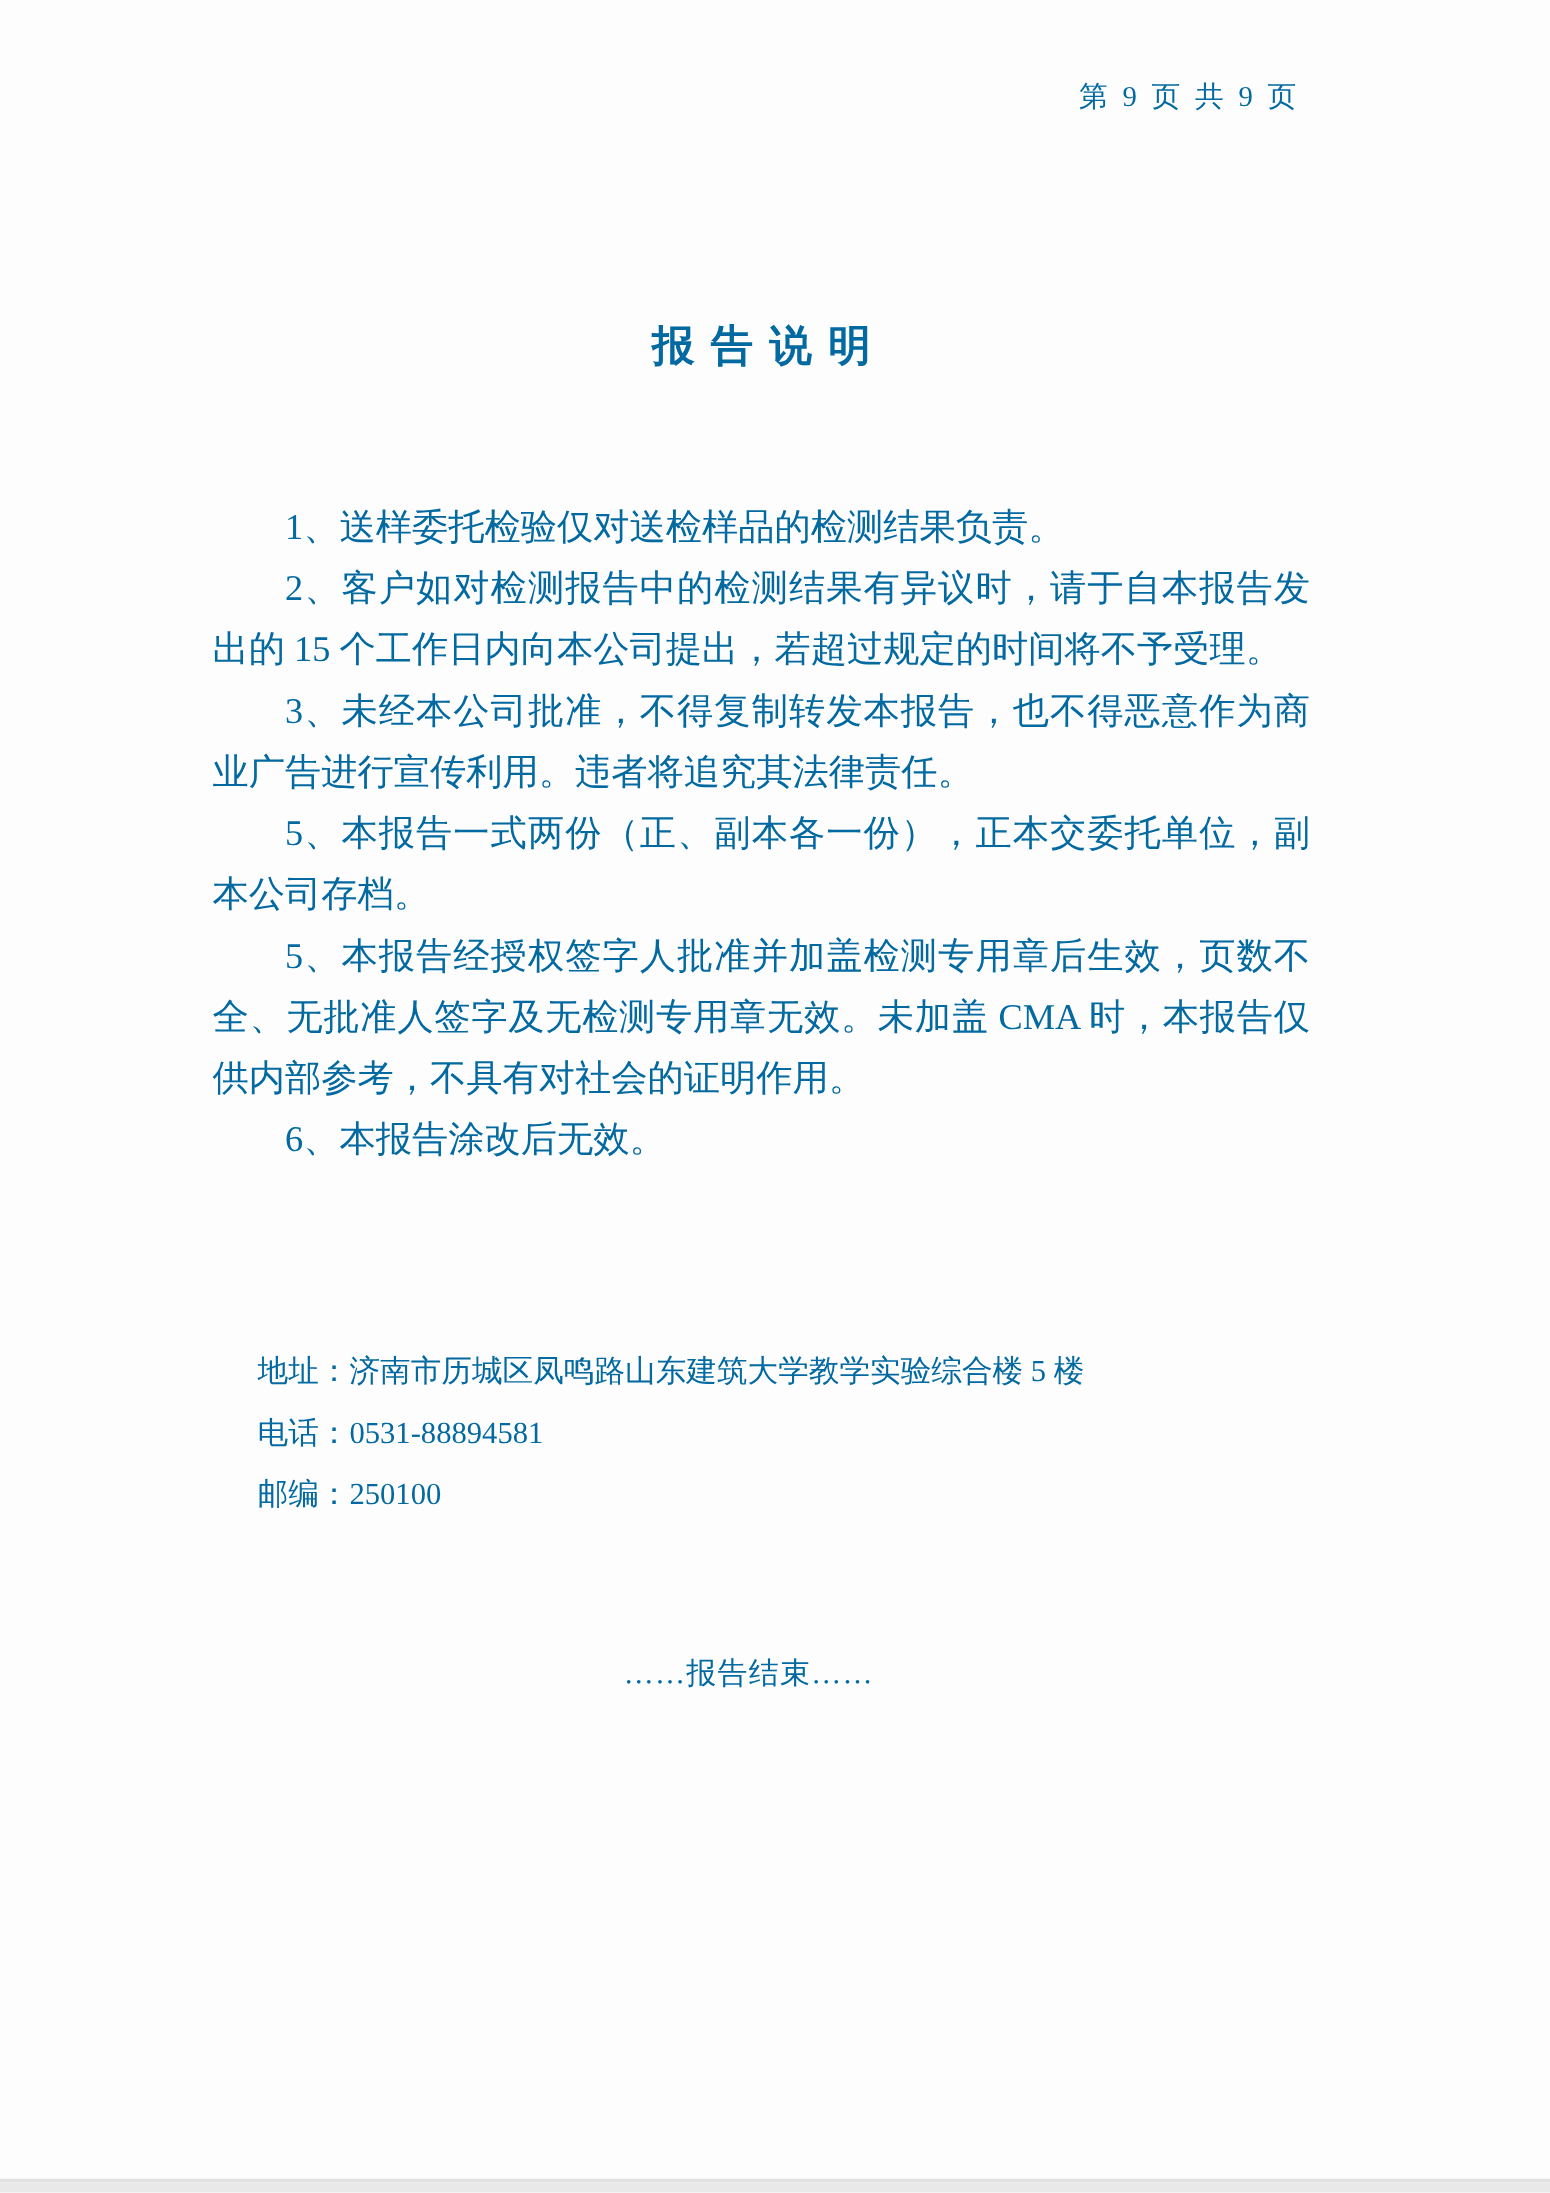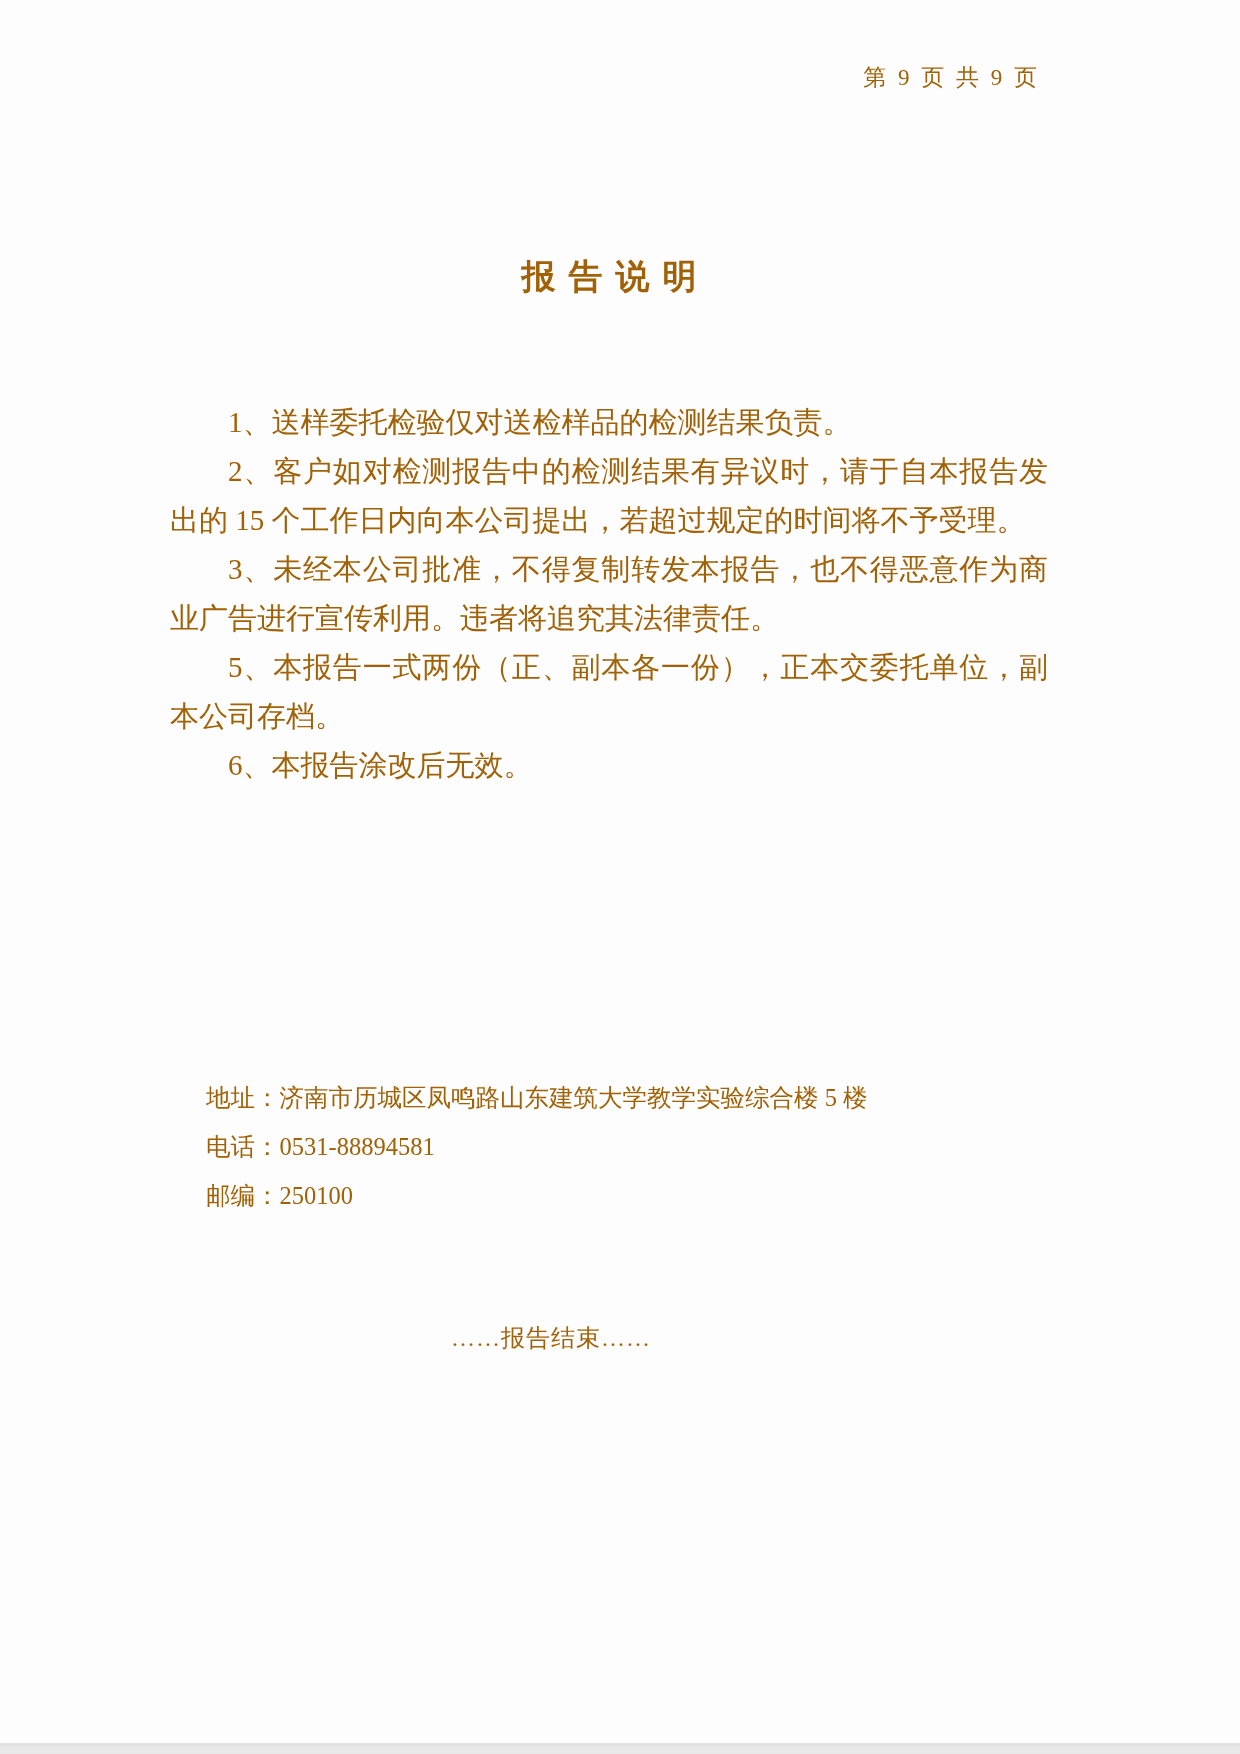--- a/index.html
+++ b/index.html
@@ -6,21 +6,21 @@
     margin: 0;
     padding: 0;
     background: #e9e9e9;
   }
   .page {
     position: relative;
     width: 1240px;
     height: 1746px;
     margin: 0 auto;
     background: #fdfdfd;
-    color: #a16207;
+    color: #0369a1;
     font-family: "Liberation Serif", "DejaVu Serif", serif;
     overflow: hidden;
   }
   .page-number {
     position: absolute;
     top: 62px;
     right: 200px;
     font-size: 23px;
     letter-spacing: 3px;
     white-space: nowrap;
@@ -62,20 +62,21 @@
     white-space: nowrap;
   }
   .report-end {
     position: absolute;
     top: 1322px;
     left: 0;
     width: 1102px;
     text-align: center;
     font-size: 24px;
     letter-spacing: 1px;
+    padding-left: 48px;
   }
   .scan-edge {
     position: absolute;
     left: 0;
     bottom: 0;
     width: 100%;
     height: 3px;
     background: #e2e2e2;
   }
 </style>
@@ -86,20 +87,21 @@
 
   <div class="page-number">第 9 页 共 9 页</div>
 
   <h1 class="doc-title">报告说明</h1>
 
   <div class="notes">
     <p>1、送样委托检验仅对送检样品的检测结果负责。</p>
     <p>2、客户如对检测报告中的检测结果有异议时，请于自本报告发出的 15 个工作日内向本公司提出，若超过规定的时间将不予受理。</p>
     <p>3、未经本公司批准，不得复制转发本报告，也不得恶意作为商业广告进行宣传利用。违者将追究其法律责任。</p>
     <p>5、本报告一式两份（正、副本各一份），正本交委托单位，副本公司存档。</p>
+    <p>5、本报告经授权签字人批准并加盖检测专用章后生效，页数不全、无批准人签字及无检测专用章无效。未加盖 CMA 时，本报告仅供内部参考，不具有对社会的证明作用。</p>
     <p>6、本报告涂改后无效。</p>
   </div>
 
   <div class="company">
     <p><span>地址：</span><span>济南市历城区凤鸣路山东建筑大学教学实验综合楼 5 楼</span></p>
     <p><span>电话：</span><span>0531-88894581</span></p>
     <p><span>邮编：</span><span>250100</span></p>
   </div>
 
   <div class="report-end">……报告结束……</div>

